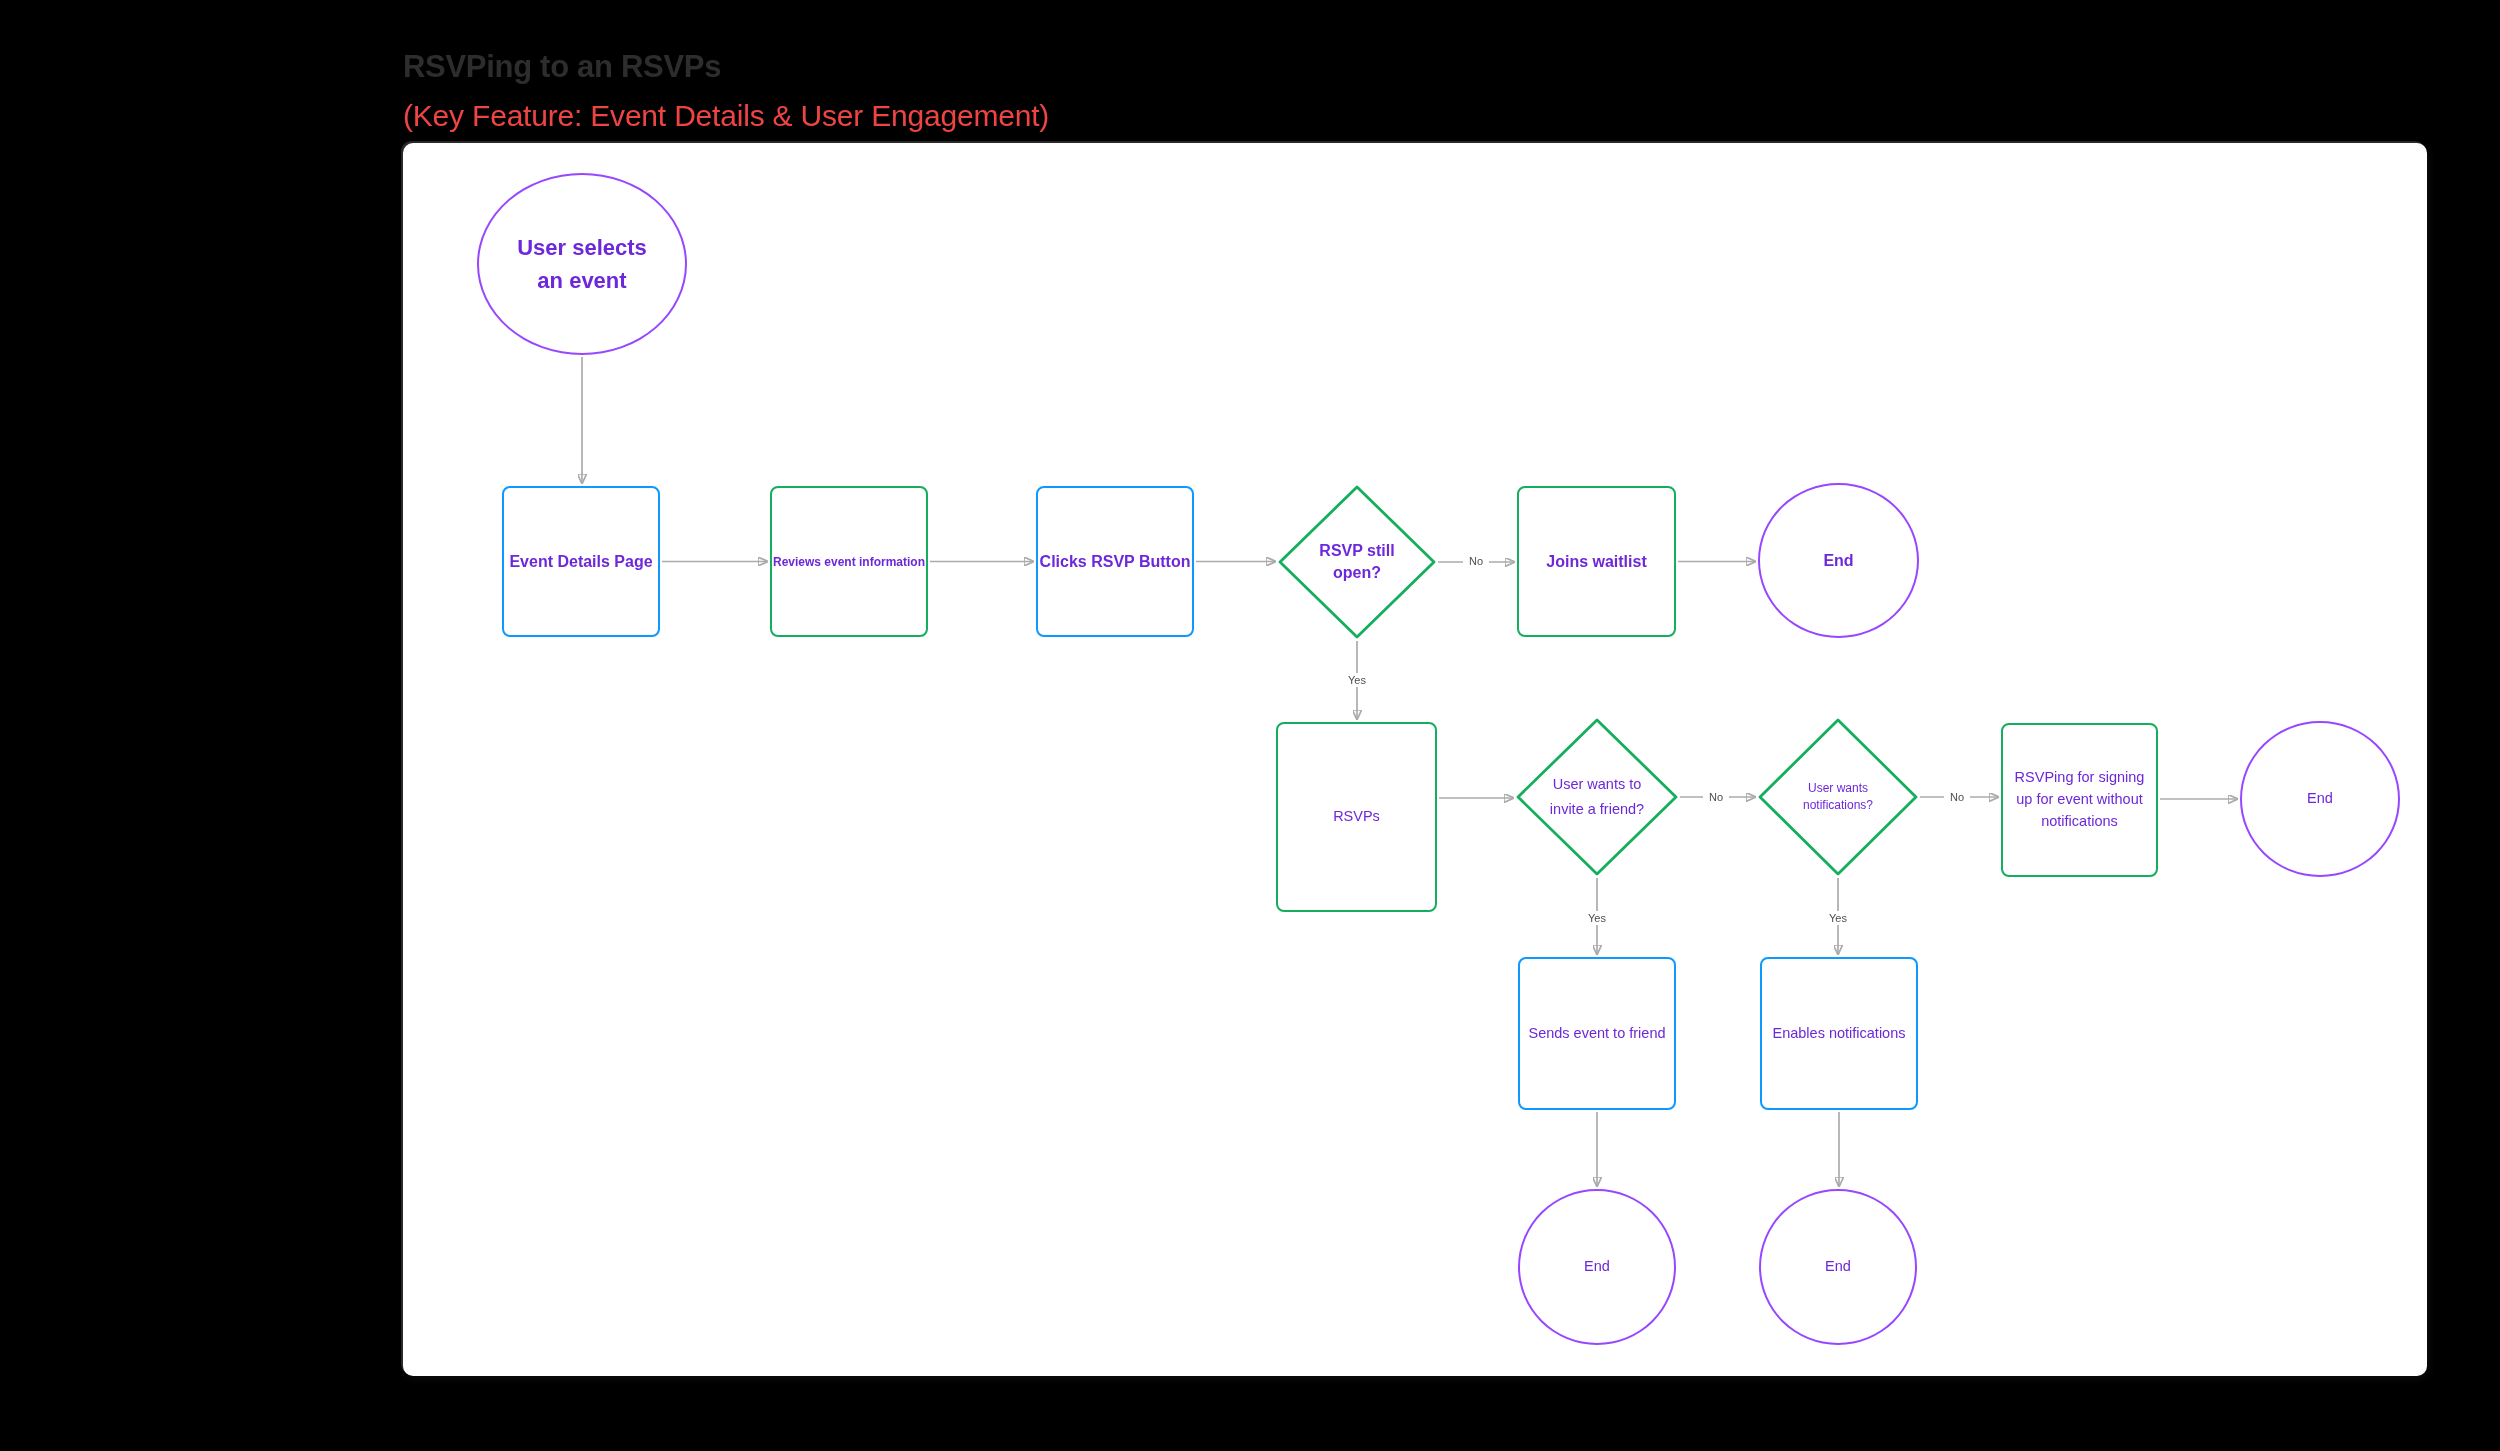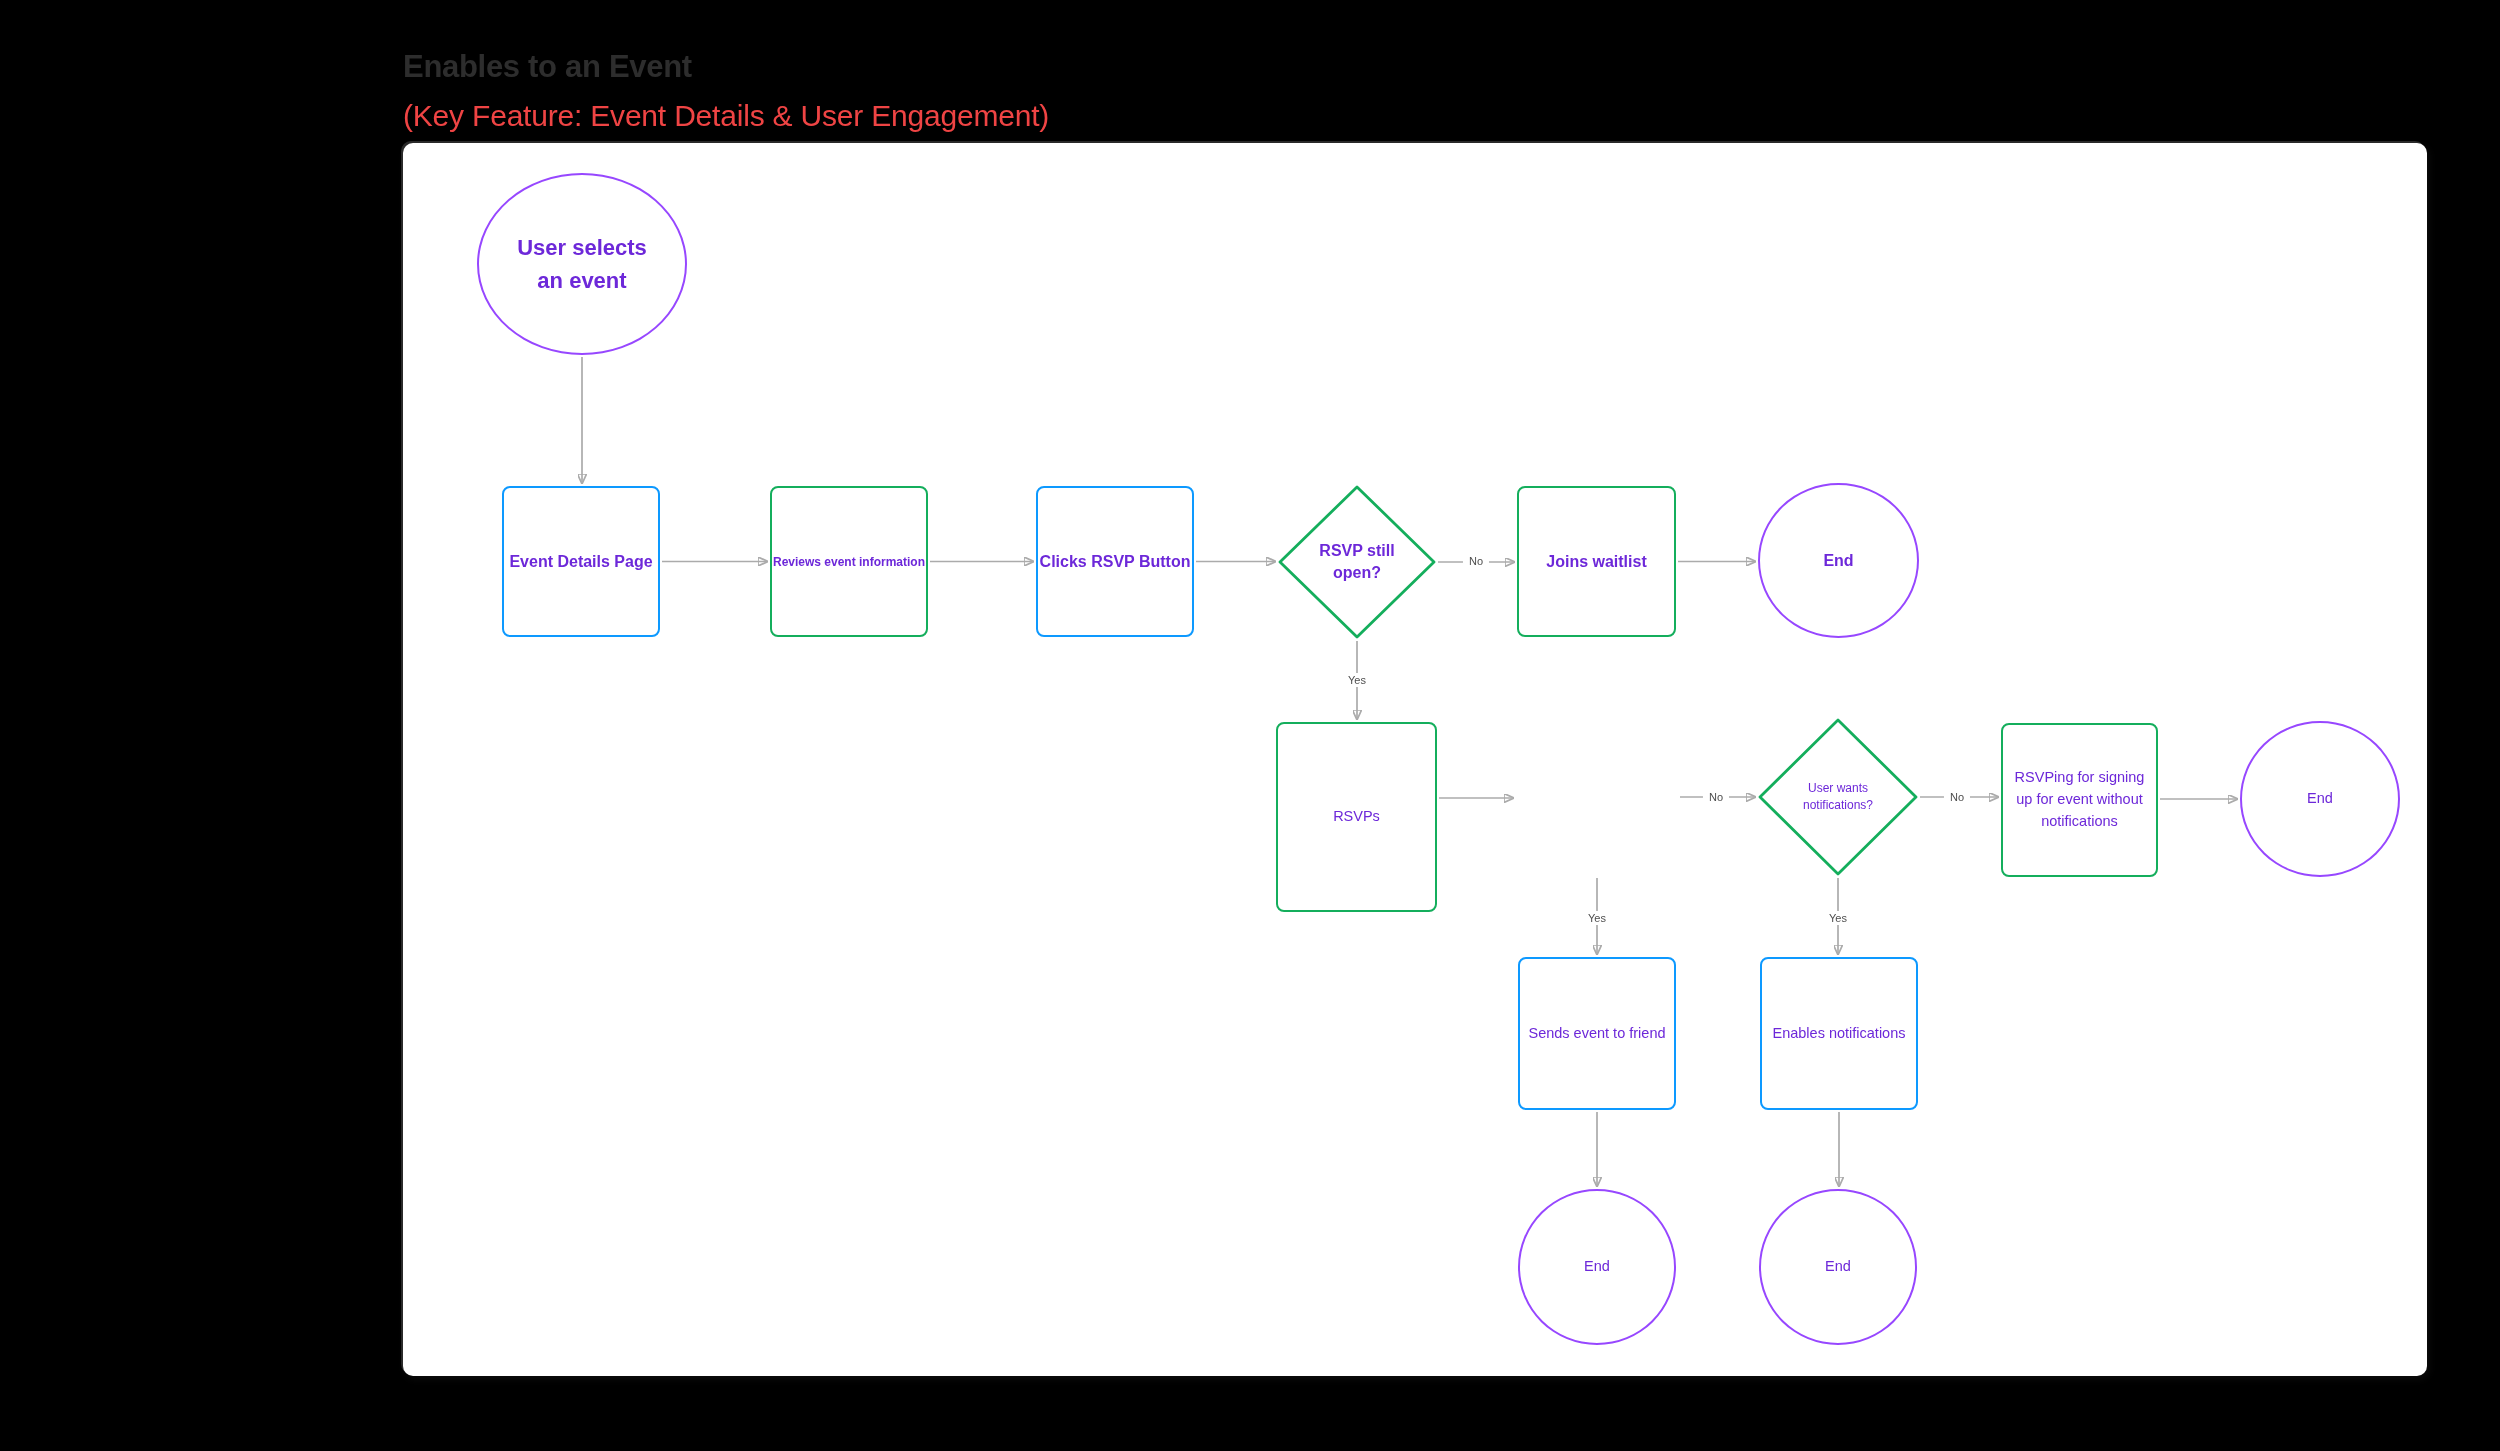--- a/index.html
+++ b/index.html
@@ -67,21 +67,21 @@
   #el-no2{left:1313px;top:654px;}
   #el-no3{left:1554px;top:654px;}
   #el-yes2{left:1194px;top:775px;}
   #el-yes3{left:1435px;top:775px;}
 </style>
 </head>
 <body>
 
 <div class="stage">
 
-  <div class="page-title">Enables to an Event</div>
+  <div class="page-title">RSVPing to an RSVPs</div>
   <div class="page-subtitle">(Key Feature: Event Details &amp; User Engagement)</div>
 
   <div class="canvas">
 
     <svg class="connectors" viewBox="0 0 2024 1233">
       <defs>
         <marker id="ah" markerWidth="10" markerHeight="9" refX="9" refY="4.5" orient="auto" markerUnits="userSpaceOnUse">
           <path d="M0,0 L10,4.5 L0,9 Z" fill="#9e9e9e" stroke="none"></path>
         </marker>
       </defs>
@@ -130,20 +130,26 @@
     </div>
 
     <div class="node ellipse" id="n-end-waitlist">
       <span class="nlabel b16">End</span>
     </div>
 
     <div class="node rect green" id="n-rsvps">
       <span class="nlabel r15">RSVPs</span>
     </div>
 
+    <div class="node diamond" id="n-invite">
+      <svg class="dshape" width="162" height="158" viewBox="0 0 162 158">
+        <polygon points="81,2 160,79 81,156 2,79"></polygon>
+      </svg>
+      <span class="nlabel r15 w95">User wants to invite a friend?</span>
+    </div>
 
     <div class="node diamond" id="n-notif">
       <svg class="dshape" width="160" height="158" viewBox="0 0 160 158">
         <polygon points="80,2 158,79 80,156 2,79"></polygon>
       </svg>
       <span class="nlabel r11">User wants notifications?</span>
     </div>
 
     <div class="node rect green" id="n-feedback">
       <span class="nlabel r15 w148">RSVPing for signing up for event without notifications</span>

